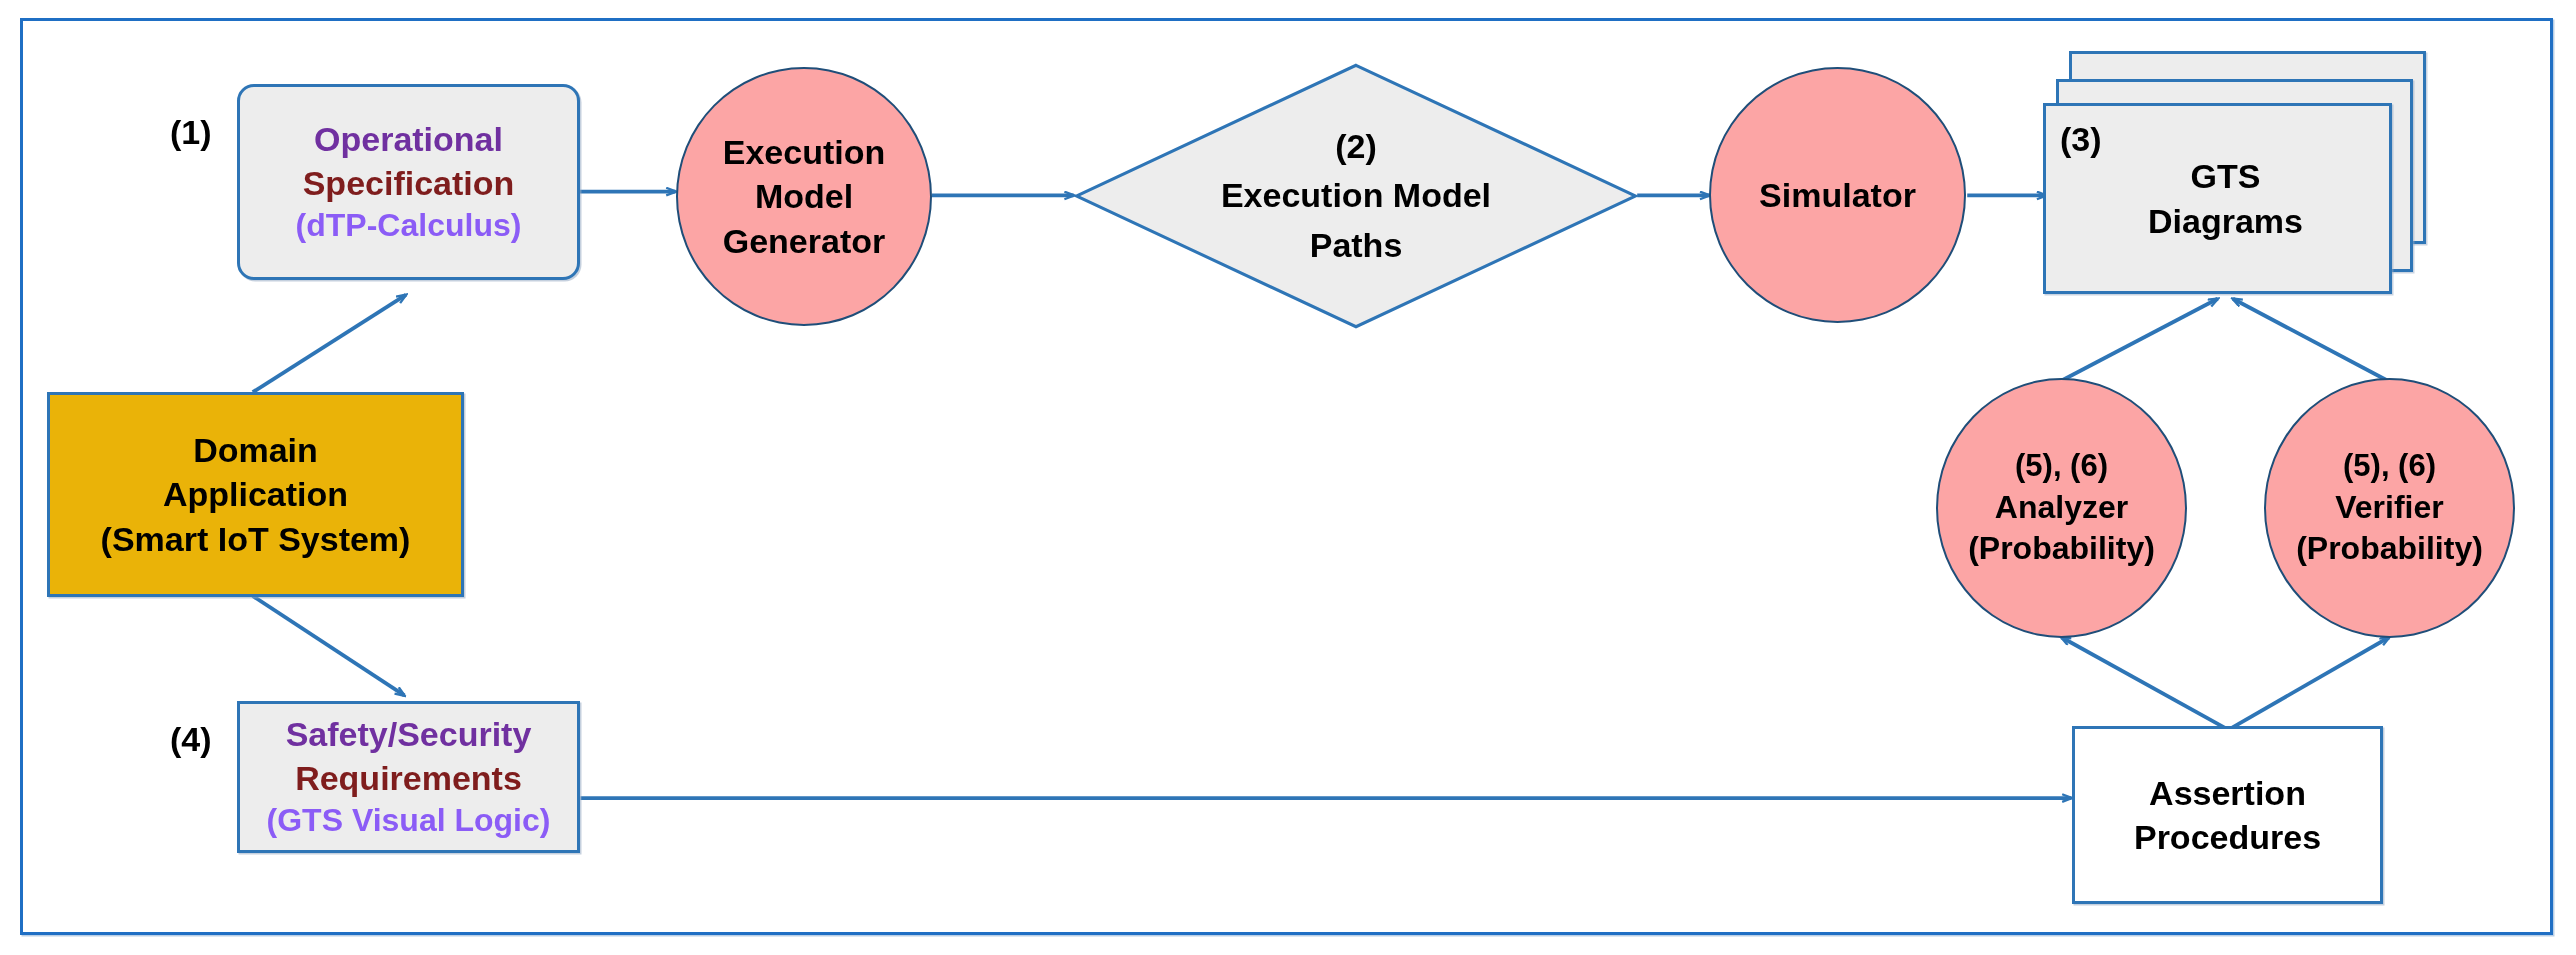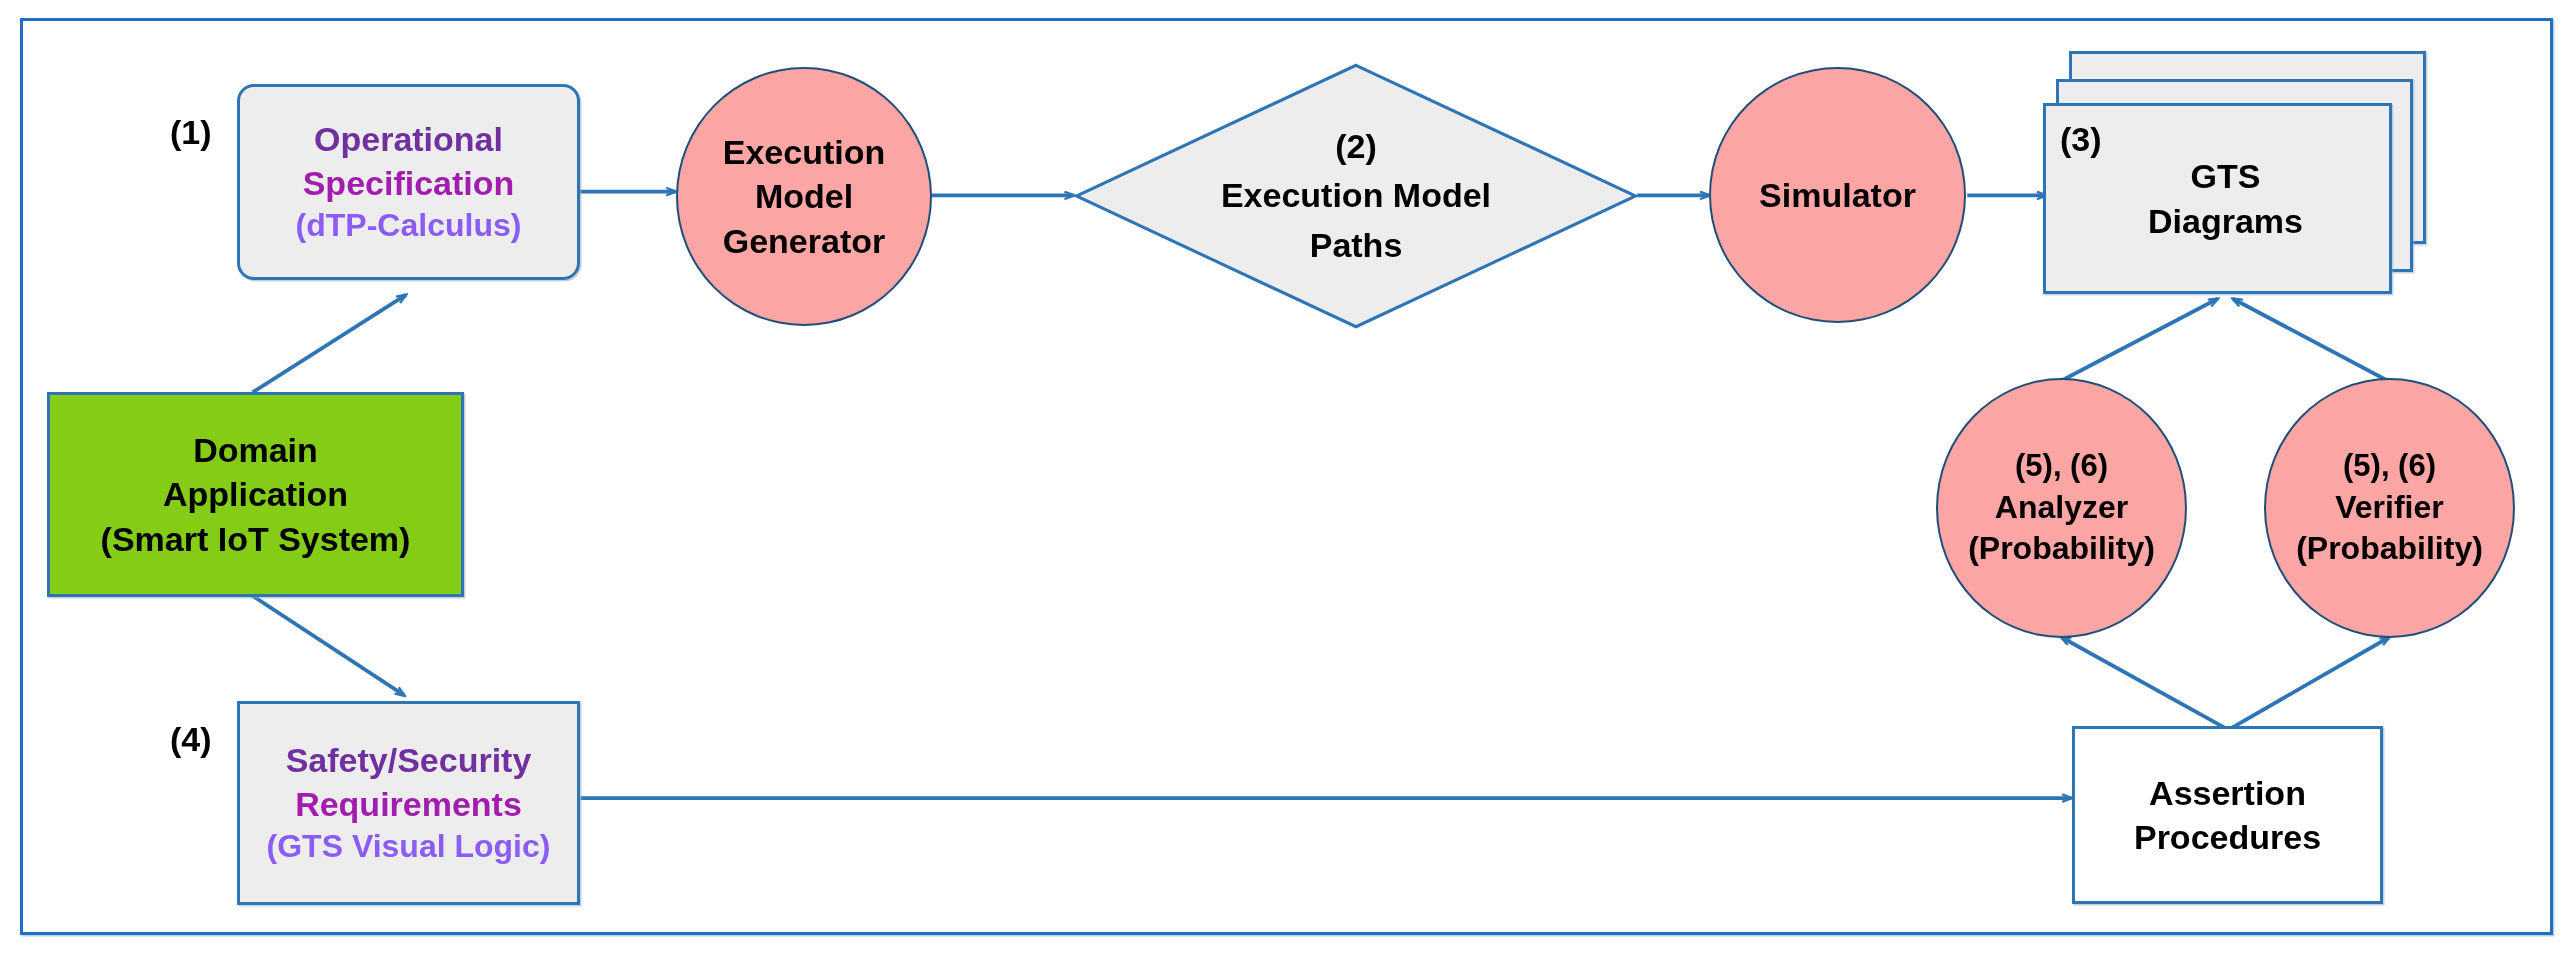--- a/index.html
+++ b/index.html
@@ -47,21 +47,21 @@
     color: #000000;
     line-height: 1.30;
   }
 
   
   .rect {
     border: 3.1px solid #2E75B6;
     background: #EDEDED;
     box-shadow: 1.5px 1.5px 0 rgba(150,170,195,0.55);
   }
-  .rect.shade-blue  { background: #84cc16; border-color: #2E75B6; }
+  .rect.shade-blue  { background: #eab308; border-color: #2E75B6; }
   .rect.shade-white { background: #FFFFFF; border-color: #2E75B6; border-width: 3.1px; }
 
   
   .ellipse {
     border: 2.3px solid #1F4E79;
     background: #fca5a5;
     border-radius: 50%;
   }
 
   
@@ -107,21 +107,21 @@
   }
   .inline-tag {
     position: absolute;
     font-weight: bold;
     color: #000000;
     font-size: 34px;
   }
 
   .t-purple { color: #7030A0; }
   .t-green  { color: #8b5cf6; }
-  .t-black  { color: #a21caf; }
+  .t-black  { color: #7f1d1d; }
 
   .fs-44 { font-size: 34px; }
   .fs-42 { font-size: 32px; }
   .fs-40 { font-size: 31px; }
 
   .ln { white-space: nowrap; }
 </style>
 </head>
 <body>
 
@@ -211,21 +211,21 @@
   </div>
 
   <div class="node ellipse" style="left:2264px; top:378px; width:251px; height:260px;">
     <div class="ln fs-40">(5), (6)</div>
     <div class="ln fs-42">Verifier</div>
     <div class="ln fs-42">(Probability)</div>
   </div>
 
   <div class="step-tag" style="left:170px; top:720px;">(4)</div>
 
-  <div class="node rect" style="left:237px; top:701px; width:343px; height:204px;">
+  <div class="node rect" style="left:237px; top:701px; width:343px; height:152px;">
     <div class="ln fs-44 t-purple">Safety/Security</div>
     <div class="ln fs-44 t-black">Requirements</div>
     <div class="ln fs-42 t-green">(GTS Visual Logic)</div>
   </div>
 
   <div class="node rect shade-white" style="left:2072px; top:726px; width:311px; height:178px;">
     <div class="ln fs-44">Assertion</div>
     <div class="ln fs-44">Procedures</div>
   </div>
 

